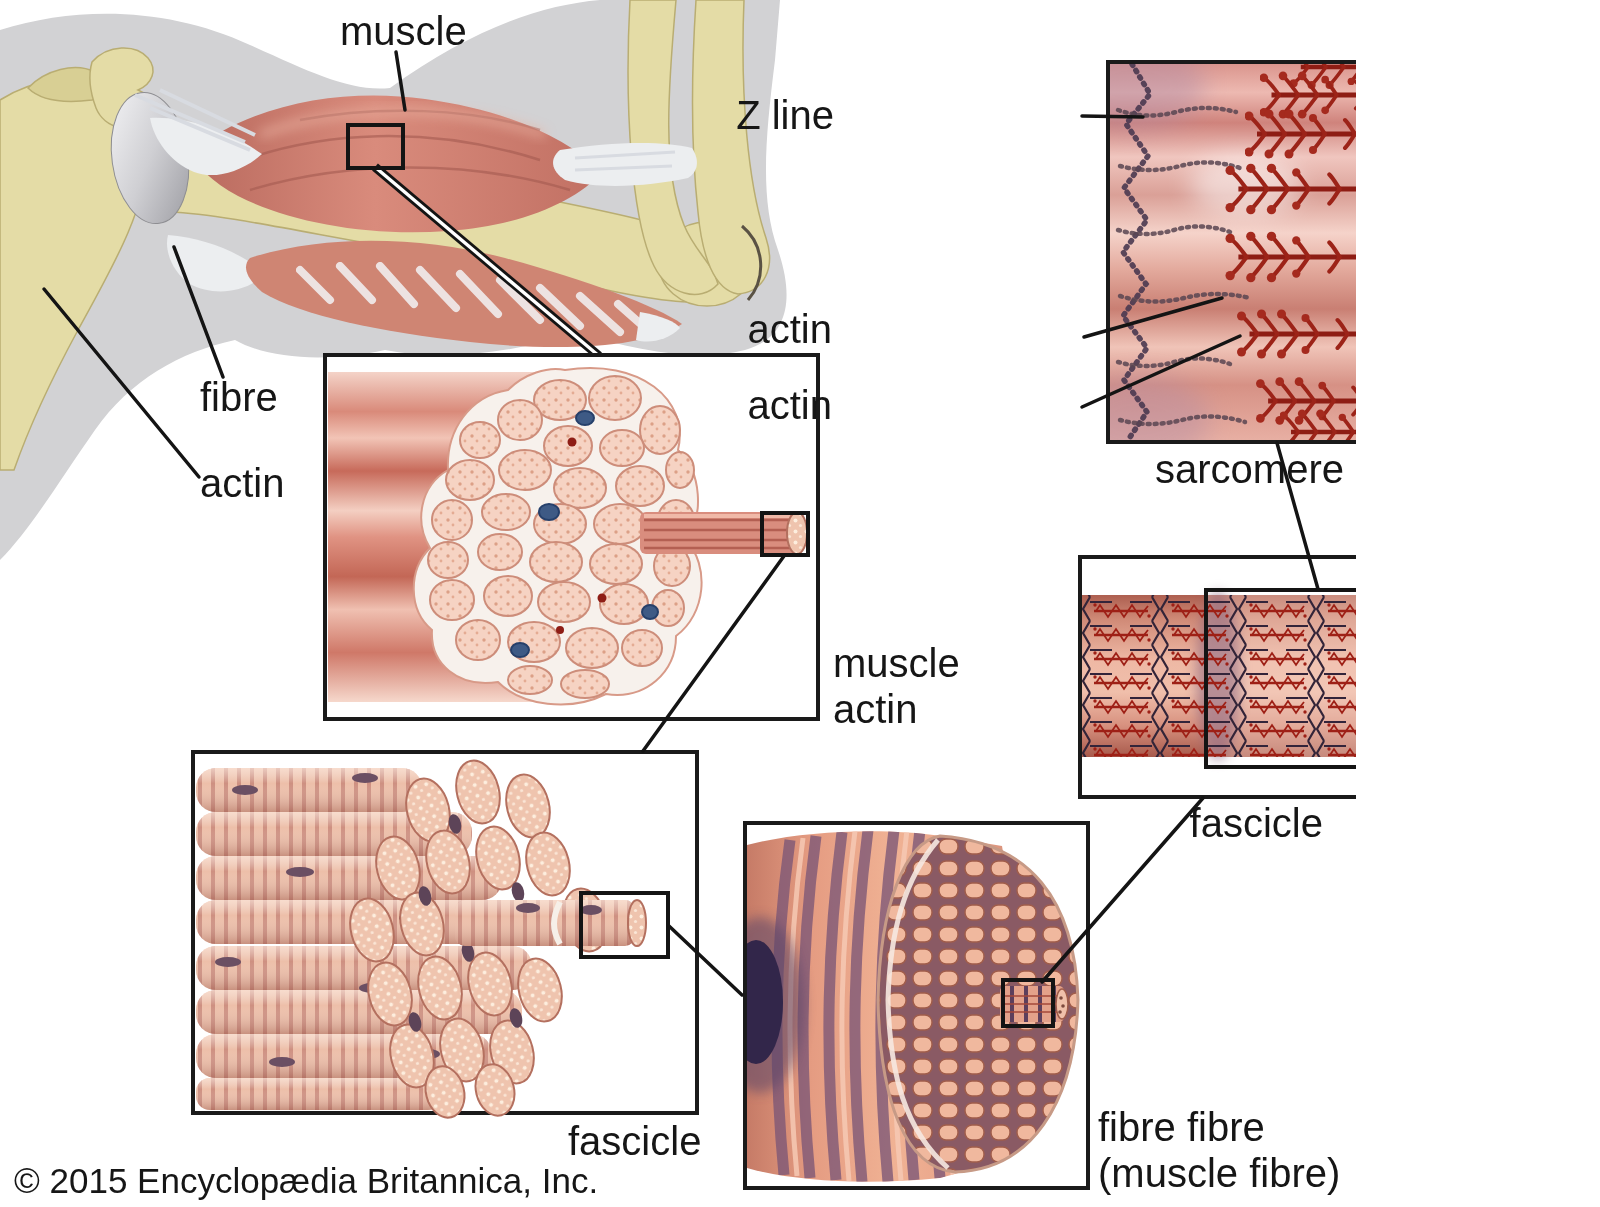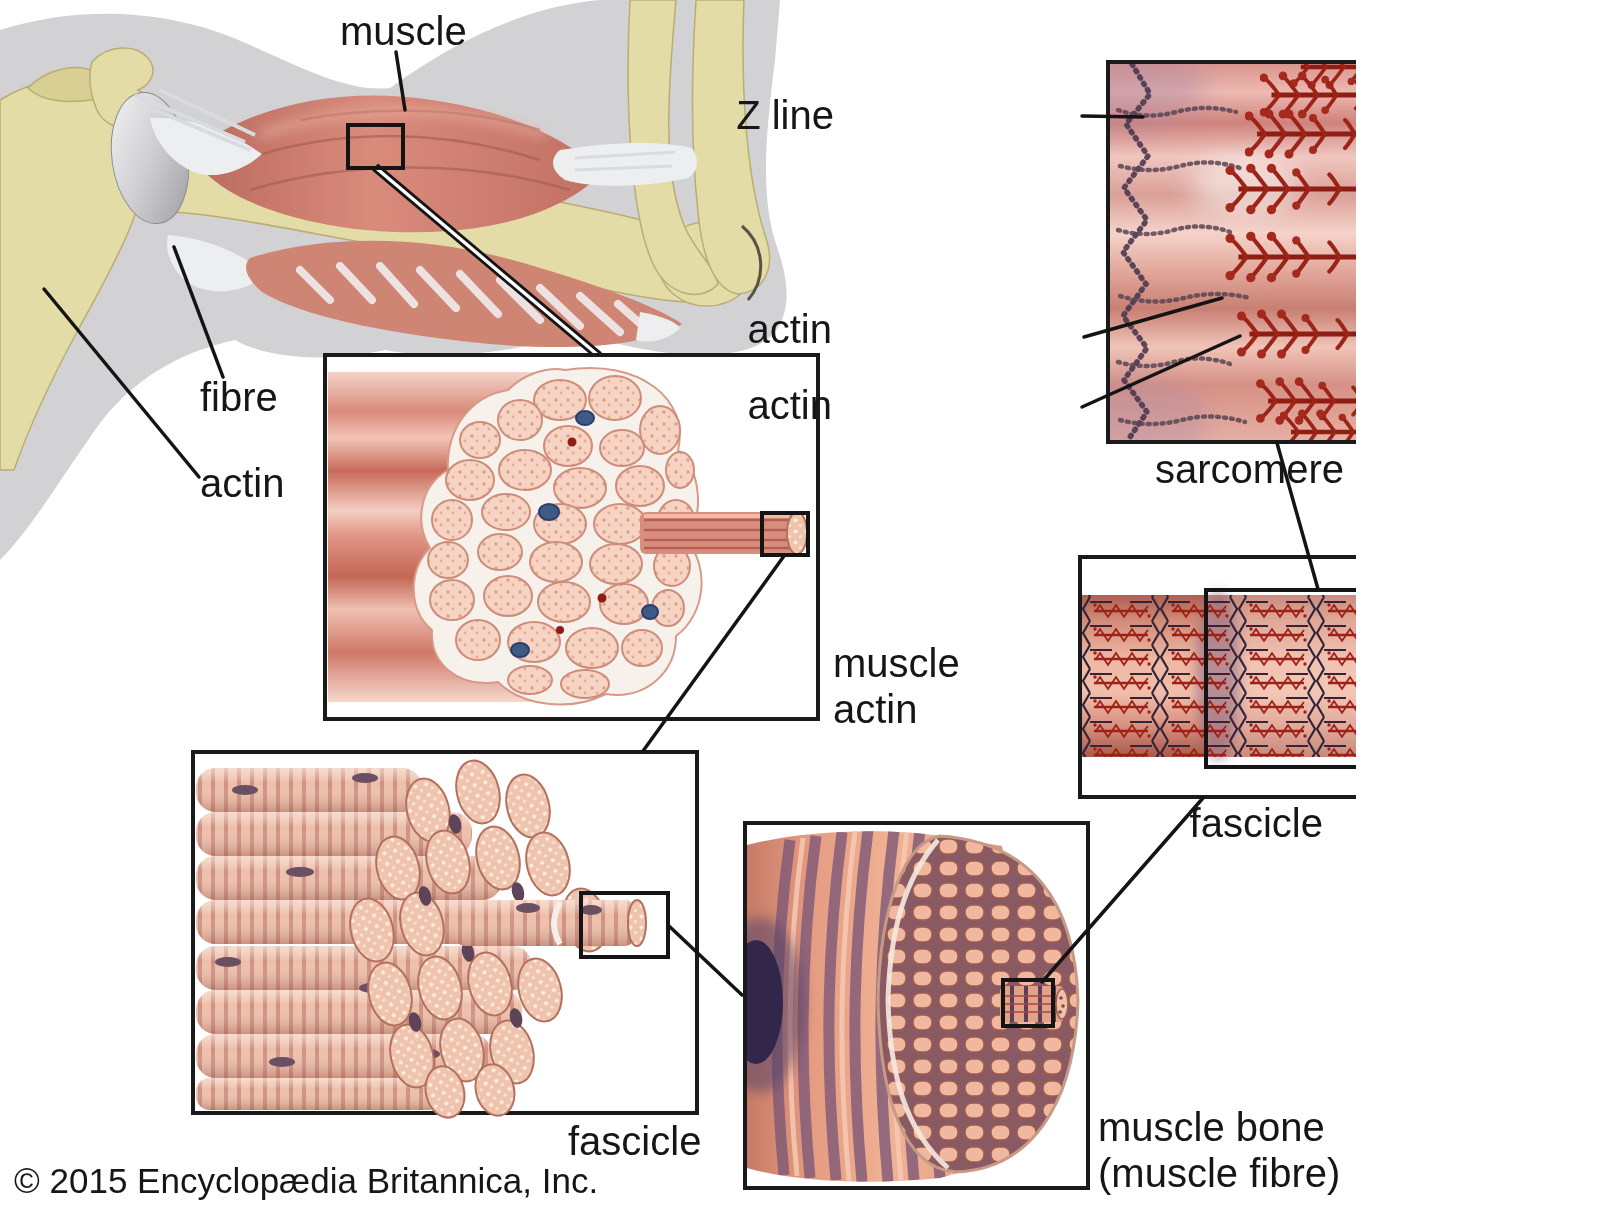--- a/index.html
+++ b/index.html
@@ -444,21 +444,21 @@
 <div class="lbl" style="left:200px;top:460px">actin</div>
 
 <div class="lbl" style="left:833px;top:640px">
   <div>muscle</div>
   <div>actin</div>
 </div>
 
 <div class="lbl" style="left:568px;top:1118px">fascicle</div>
 
 <div class="lbl" style="left:1098px;top:1104px">
-  <div>muscle bone</div>
+  <div>fibre fibre</div>
   <div>(muscle fibre)</div>
 </div>
 
 <div class="lbl r" style="right:33px;top:800px">fascicle</div>
 <div class="lbl r" style="right:12px;top:446px">sarcomere</div>
 
 <div class="lbl r" style="right:522px;top:92px">Z line</div>
 <div class="lbl r" style="right:524px;top:306px">actin</div>
 <div class="lbl r" style="right:524px;top:382px">actin</div>
 

